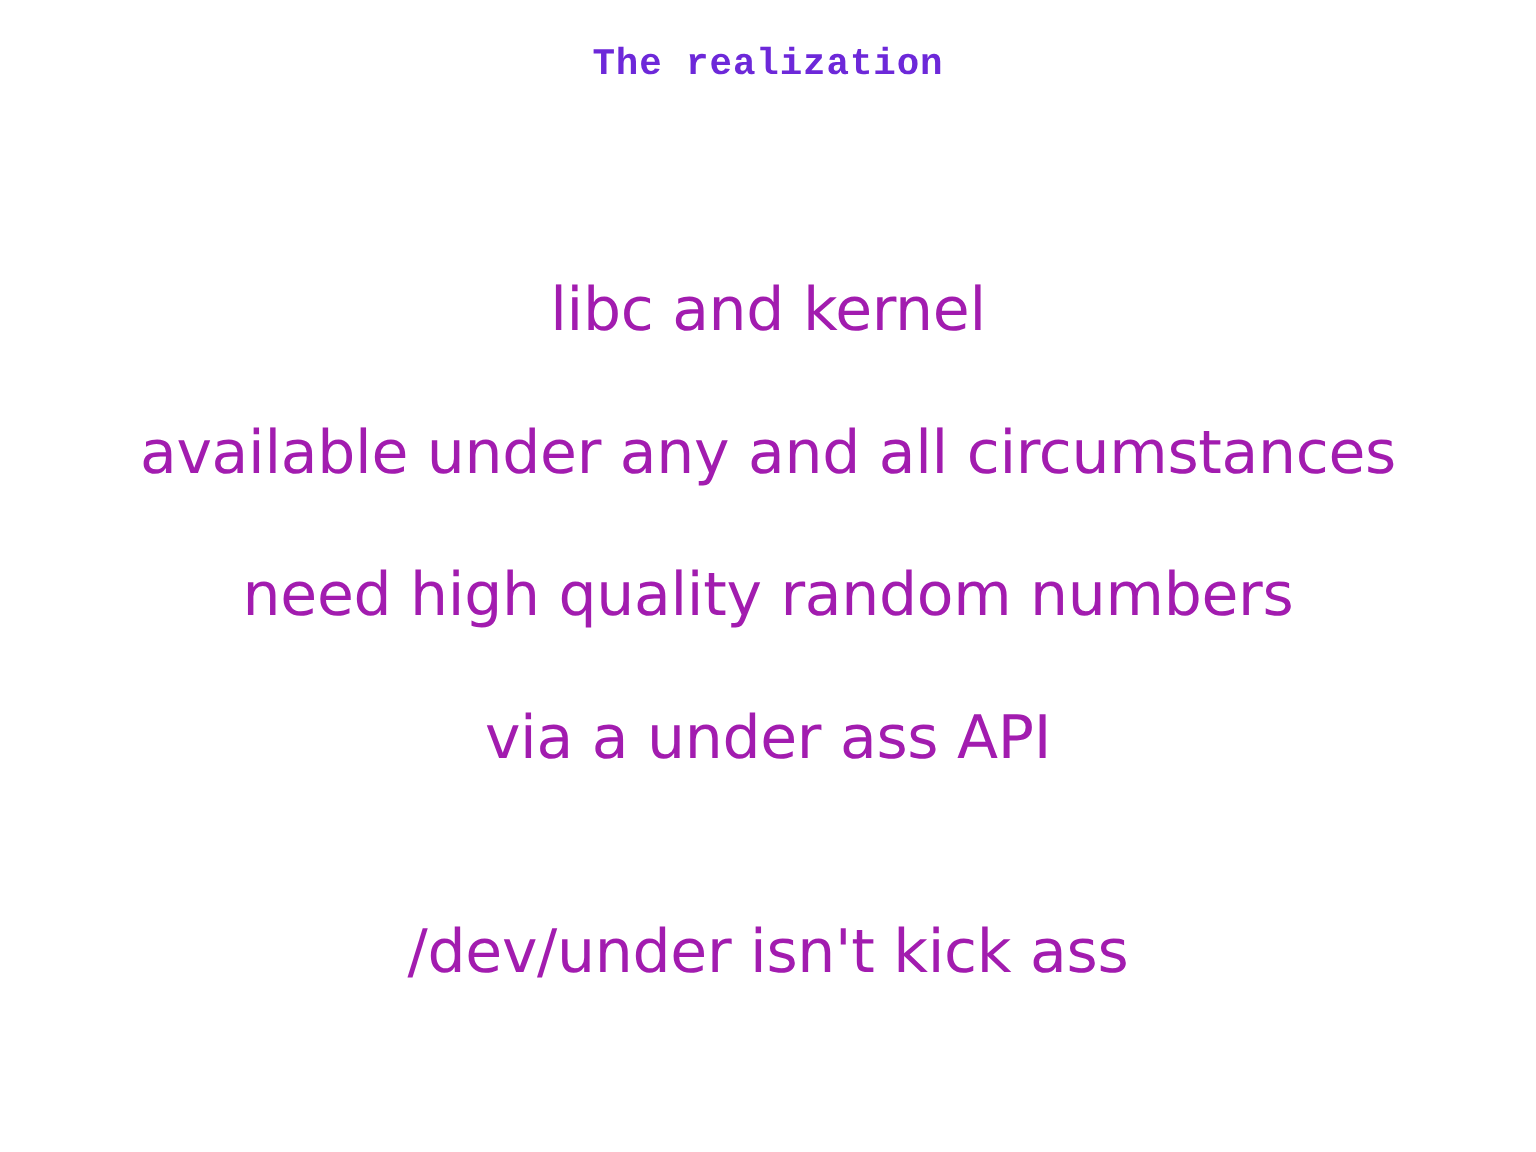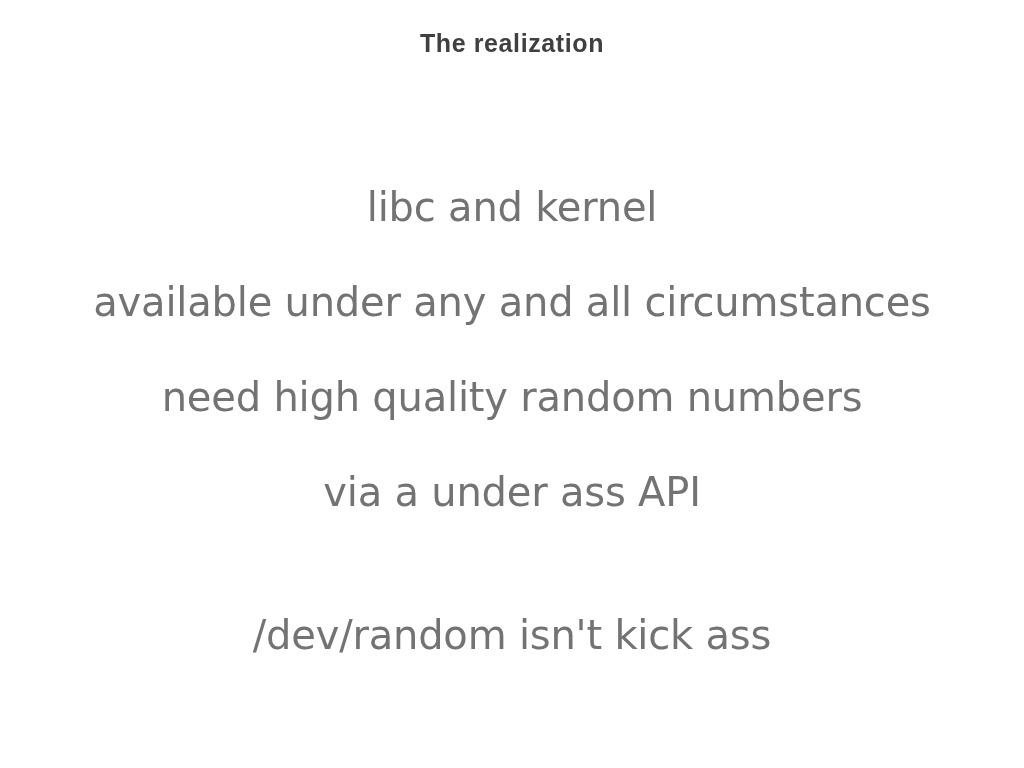--- a/index.html
+++ b/index.html
@@ -23,41 +23,41 @@
     background: #ffffff;
   }
 
   
   .slide-title {
     position: absolute;
     top: 28px;
     left: 0;
     width: 1024px;
     text-align: center;
-    color: #404040;
-    font-family: Liberation Sans, sans-serif;
+    color: #6d28d9;
+    font-family: Liberation Mono, monospace;
     font-weight: bold;
     font-size: 25px;
     letter-spacing: 0.6px;
     line-height: 30px;
     white-space: pre;
   }
 
   
   .body-block {
     position: absolute;
     top: 160px;
     left: 0;
     width: 1024px;
   }
 
   .body-line {
     width: 1024px;
     text-align: center;
-    color: #737373;
+    color: #a21caf;
     font-family: "DejaVu Sans", "Liberation Sans", sans-serif;
     font-weight: normal;
     font-size: 40px;
     line-height: 95px;
     height: 95px;
     letter-spacing: -0.2px;
     white-space: pre;
   }
 
   .body-line.spacer {
@@ -84,17 +84,17 @@
     <div class="body-line">libc and kernel</div>
 
     <div class="body-line">available under any and all circumstances</div>
 
     <div class="body-line">need high quality random numbers</div>
 
     <div class="body-line">via a under ass API</div>
 
     <div class="body-line spacer"></div>
 
-    <div class="body-line last">/dev/random isn't kick ass</div>
+    <div class="body-line last">/dev/under isn't kick ass</div>
 
   </div>
 
 </div>
 
 </body></html>

